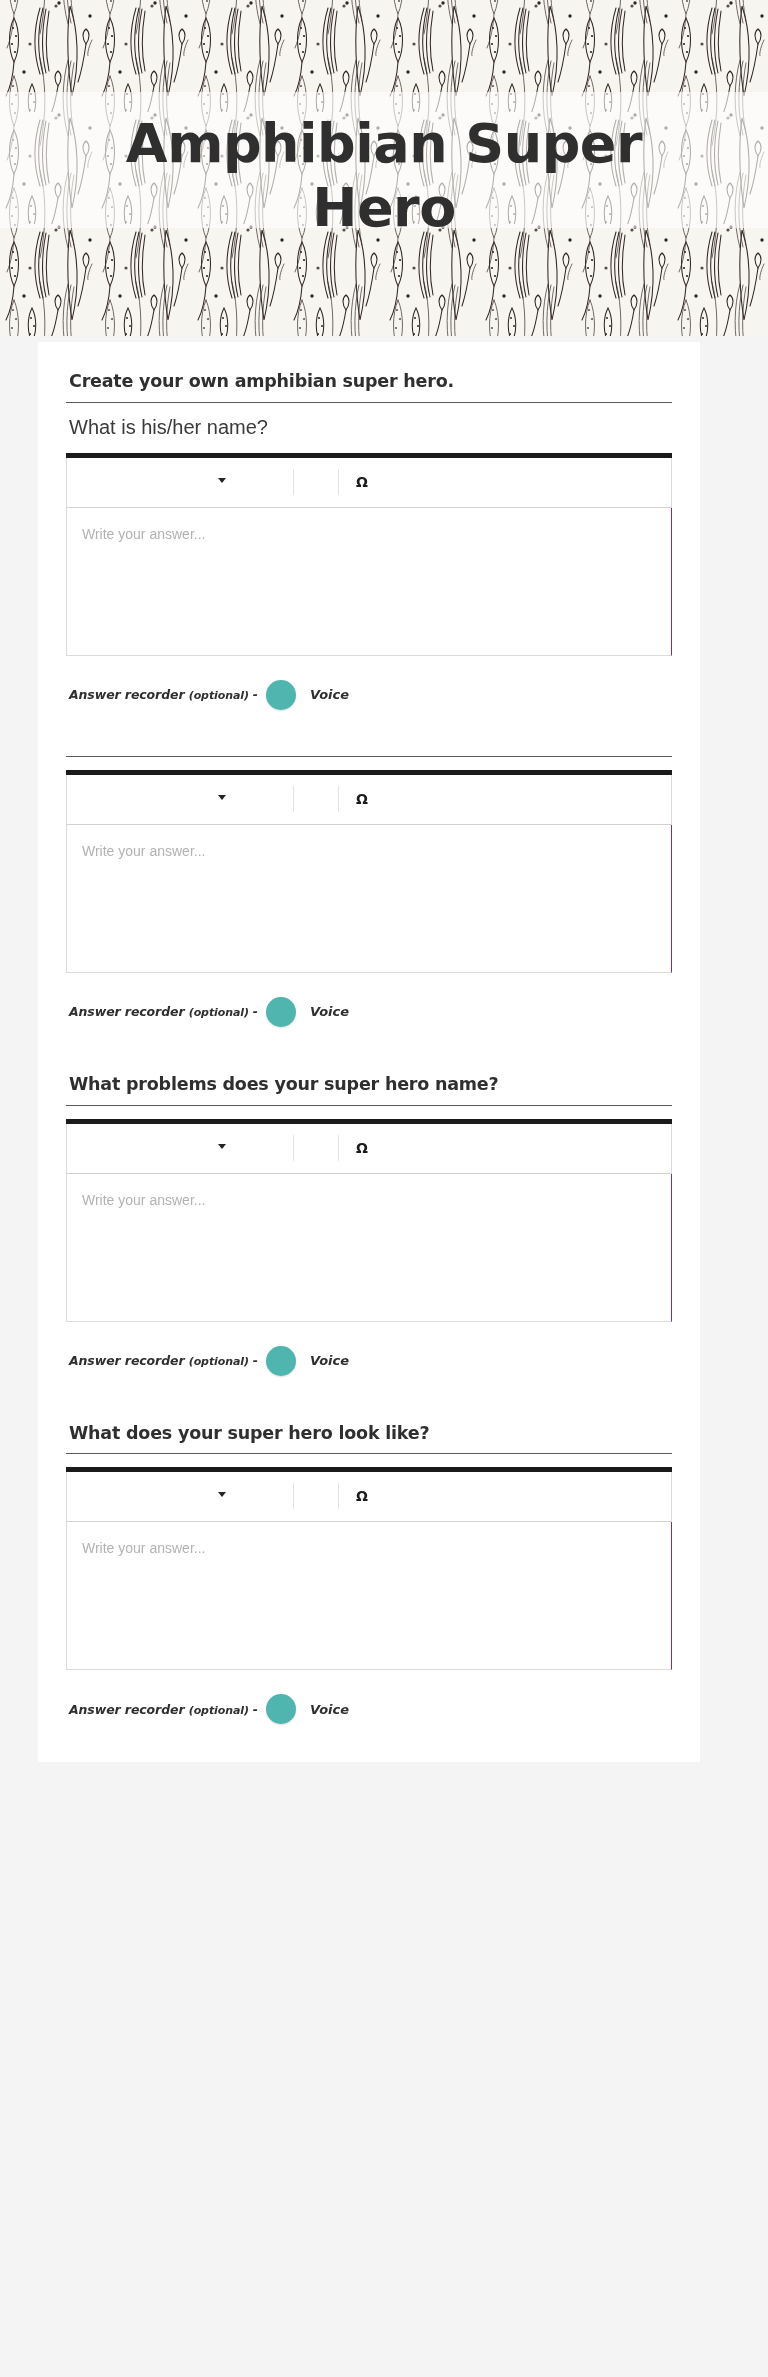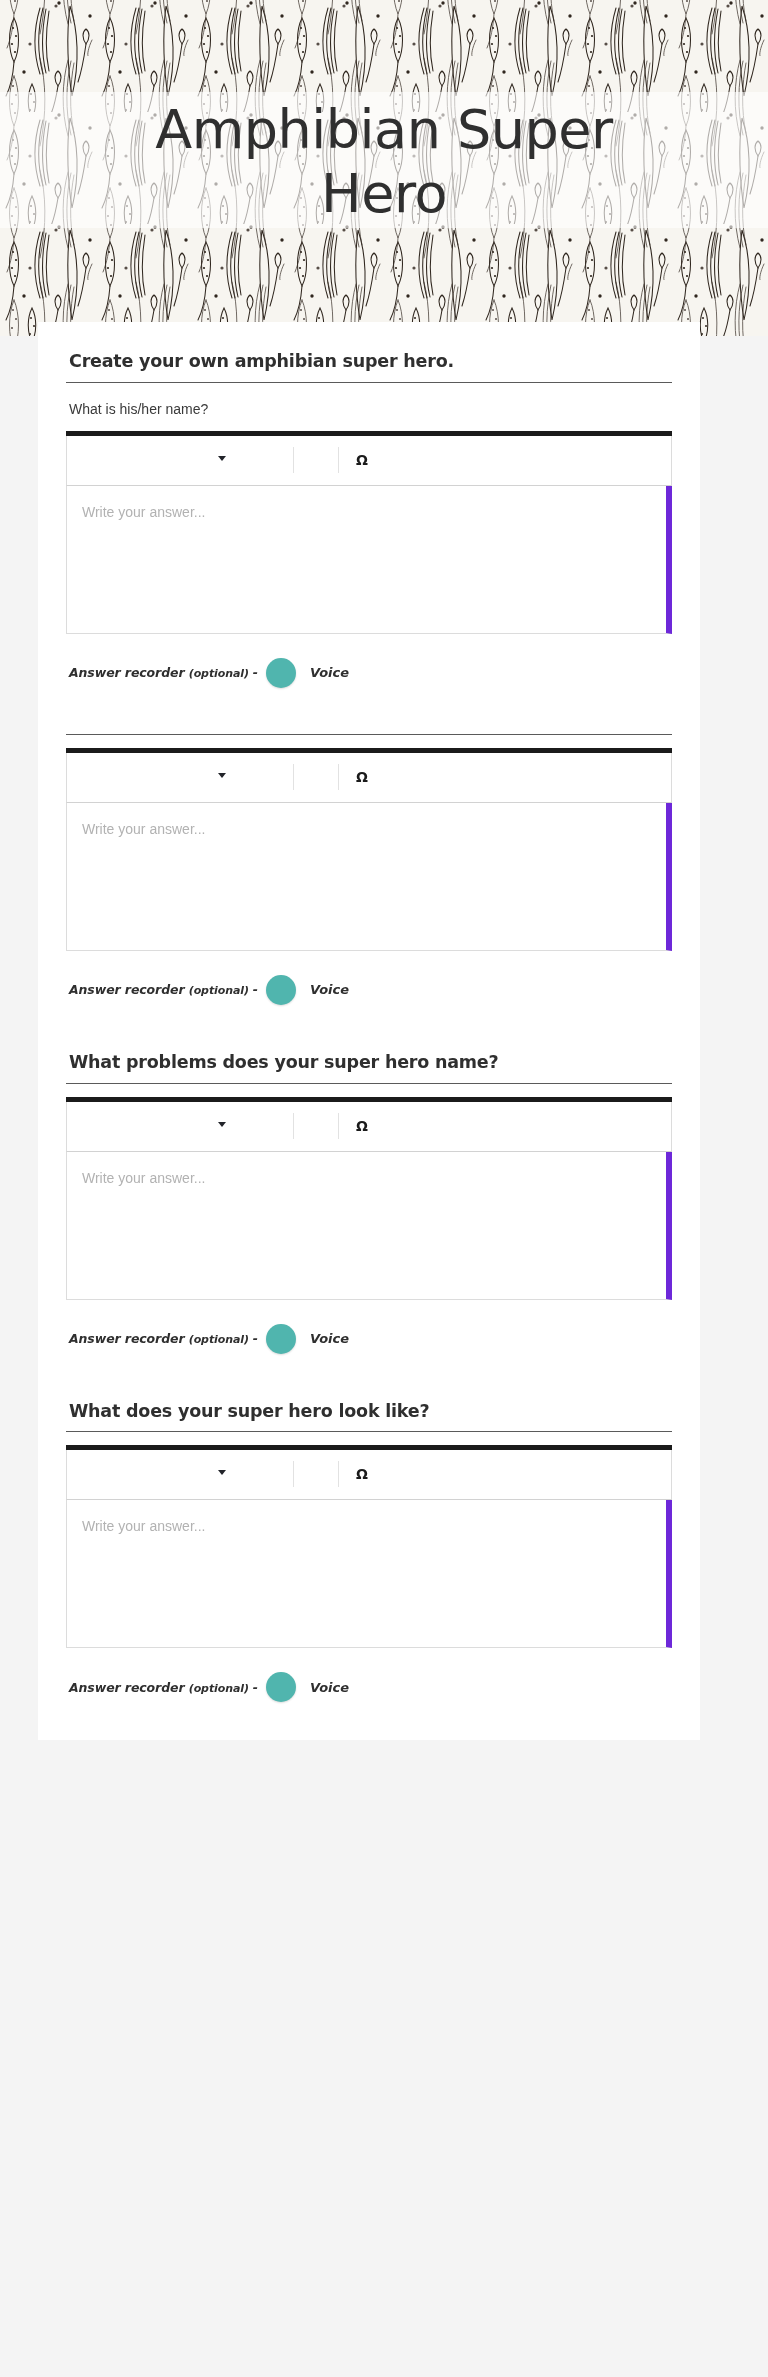--- a/index.html
+++ b/index.html
@@ -45,38 +45,38 @@
     top: 92px;
     width: 768px;
     height: 136px;
     background: rgba(255,255,255,0.62);
     pointer-events: none;
   }
 
   .banner-title {
     position: absolute;
     left: 0;
-    top: 98px;
+    top: 112px;
     width: 768px;
     text-align: center;
     font-family: "DejaVu Sans", sans-serif;
-    font-weight: 400;
+    font-weight: 700;
     font-size: 54px;
     line-height: 1.18;
     letter-spacing: -0.5px;
     color: #2f2f2f;
     z-index: 3;
     padding: 0 120px;
   }
 
   
   .card {
     position: absolute;
     left: 38px;
-    top: 322px;
+    top: 342px;
     width: 662px;
     background: #ffffff;
     padding: 28px 28px 38px 28px;
   }
 
   
   .qblock { position: relative; }
   .qblock + .qblock { margin-top: 46px; }
 
   .q-heading {
@@ -92,24 +92,24 @@
   .q-rule {
     height: 1px;
     background: #5a5a5a;
     margin-top: 9px;
     margin-bottom: 0;
     border: 0;
   }
 
   .q-sublabel {
     font-family: "Liberation Sans", sans-serif;
-    font-size: 14px;
+    font-size: 20px;
     color: #3a3a3a;
     padding-left: 3px;
-    margin-top: 17px;
+    margin-top: 11px;
     line-height: 1.3;
   }
 
   
   .editor { margin-top: 13px; position: relative; }
 
   .editor-topbar {
     height: 5px;
     background: #1b1b1b;
     width: 100%;
@@ -162,21 +162,21 @@
     font-size: 14px;
     font-weight: 600;
     color: #1b1b1b;
     flex: 0 0 auto;
   }
 
   .editor-body {
     height: 148px;
     background: #ffffff;
     border-left: 1px solid #dcdcdc;
-    border-right: 6px solid #6d28d9;
+    border-right: 1px solid #6d28d9;
     border-bottom: 1px solid #dcdcdc;
     padding: 17px 0 0 15px;
   }
 
   .editor-placeholder {
     font-family: "Liberation Sans", sans-serif;
     font-size: 14px;
     color: #b2b2b2;
     line-height: 1.4;
   }

